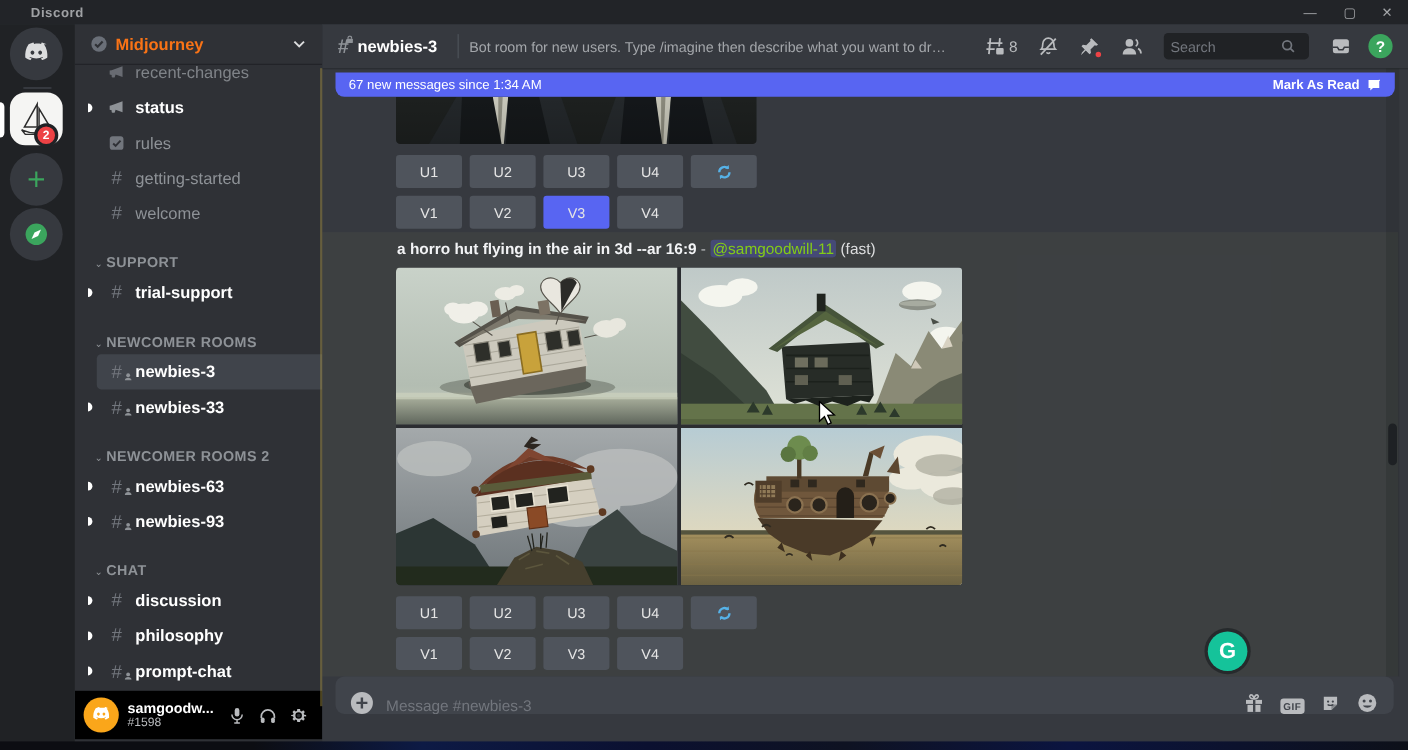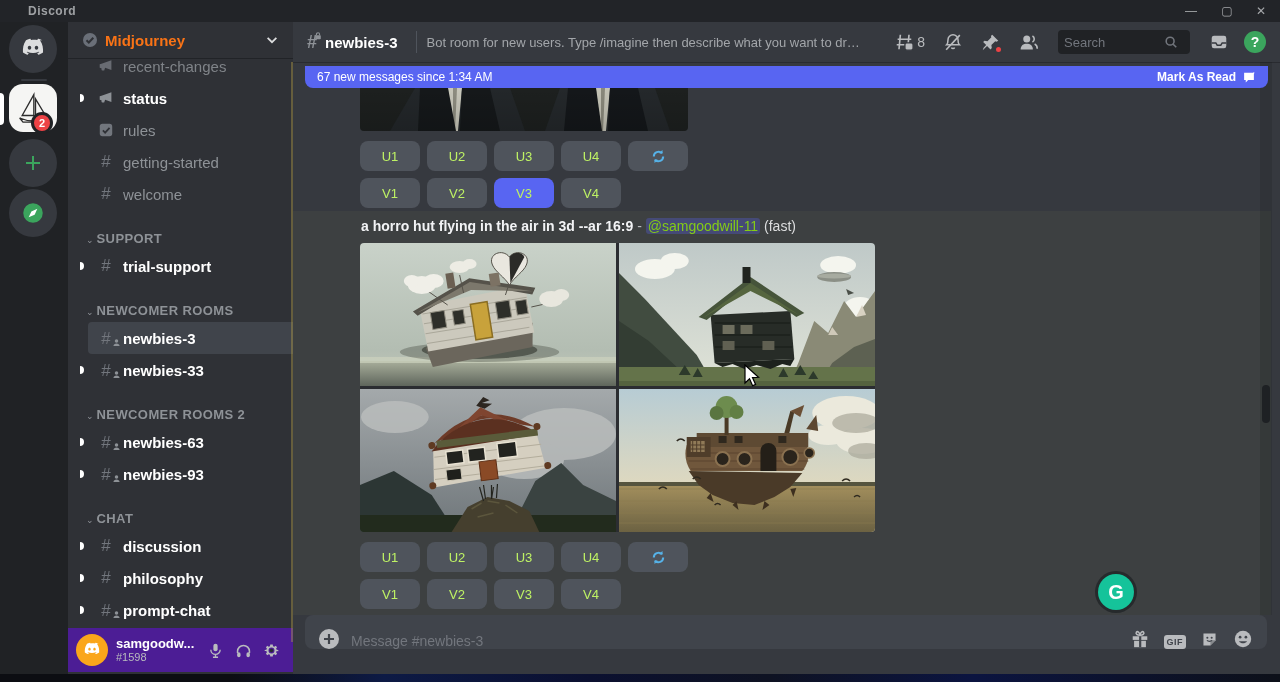--- a/index.html
+++ b/index.html
@@ -31,21 +31,21 @@
   .chan.unread .dot{position:absolute;left:0;top:12px;width:4px;height:8px;background:#fff;border-radius:0 4px 4px 0}
   .chan.selected{background:#40444b;border-radius:4px;margin:0 8px;padding:0 8px;color:#fff}
   .chan.selected .clabel{color:#fff;font-weight:bold}
   .cat{height:28px;margin-top:12px;display:flex;align-items:flex-end;padding:0 8px 4px 6px;color:#8e9297;cursor:pointer}
   .cat .catlabel{font-size:13px;font-weight:bold;letter-spacing:.4px;margin-left:3px}
   .cat .chev{font-size:9px;transform:translateY(-1px)}
   .hashp{position:relative;display:inline-block;line-height:1}
   .hashp .pp{position:absolute;right:-4px;bottom:-2px}
 
   
-  #userbar{position:absolute;left:0;top:606px;width:225px;height:44px;background:#4c1d95;display:flex;align-items:center;padding:0 8px;z-index:6}
+  #userbar{position:absolute;left:0;top:606px;width:225px;height:44px;background:#000000;display:flex;align-items:center;padding:0 8px;z-index:6}
   #userbar .uname{font-size:13px;font-weight:bold;color:#fff;line-height:14px}
   #userbar .utag{font-size:11px;color:#b9bbbe;line-height:12px}
   .ubtn{width:28px;height:28px;display:flex;align-items:center;justify-content:center;border-radius:4px}
   #avatar{width:32px;height:32px;border-radius:50%;background:#faa61a;display:flex;align-items:center;justify-content:center;margin-right:8px;flex:none}
 
   
   #main{position:absolute;left:293px;top:22px;width:987px;height:651px;background:#36393f}
   #chan-header{position:absolute;left:0;top:0;width:987px;height:40px;display:flex;align-items:center;padding:0 14px;box-shadow:0 1px 0 rgba(4,4,5,.25);z-index:20;background:#36393f}
   #chan-header .hname{font-size:15px;font-weight:bold;color:#fff;margin:0 8px}
   #chan-header .vdiv{width:1px;height:22px;background:#4f545c;margin:0 10px}
@@ -61,21 +61,21 @@
   #newmsg-bar .nmtext{font-size:12px;color:#fff;flex:1}
   #newmsg-bar .nmaction{font-size:12px;color:#fff;font-weight:bold;margin-right:6px}
 
   
   #tint{position:absolute;left:0;top:189px;width:978px;height:404px;background:rgba(200,190,120,.05);pointer-events:none;z-index:9}
   #gold-line{position:absolute;left:-2px;top:40px;width:2px;height:580px;background:rgba(170,150,70,.45);z-index:30}
 
   
   #msg1-img{position:absolute;left:67px;top:66px;width:328px;height:43px;border-radius:0 0 4px 4px;overflow:hidden;cursor:pointer}
   .btnrow{position:absolute;height:30px}
-  .mjbtn{position:absolute;top:0;width:60px;height:30px;background:#4f545c;border-radius:8px;color:#bef264;font-size:13px;font-weight:500;display:flex;align-items:center;justify-content:center;border:none;cursor:pointer;font-family:"Liberation Sans",sans-serif}
+  .mjbtn{position:absolute;top:0;width:60px;height:30px;background:#4f545c;border-radius:3px;color:#e5e5e5;font-size:13px;font-weight:500;display:flex;align-items:center;justify-content:center;border:none;cursor:pointer;font-family:"Liberation Sans",sans-serif}
   .mjbtn.hl{background:#5865f2}
   .b1{left:0}.b2{left:67px}.b3{left:134px}.b4{left:201px}.b5{left:268px}
 
   
   #msg2-line{position:absolute;left:68px;top:196px;font-size:14px;color:#dcddde;z-index:10}
   #msg2-line .prompt{font-weight:bold;color:#f2f3f5}
   #msg2-line .mention{background:rgba(88,101,242,.3);color:#84cc16;border-radius:3px;padding:0 2px;cursor:pointer}
   #grid{position:absolute;left:67px;top:221px;width:515px;height:289px;display:grid;grid-template-columns:1fr 1fr;grid-template-rows:1fr 1fr;gap:3px;background:#2b2d31;border-radius:4px;overflow:hidden;z-index:10}
   #grid .cell{position:relative;overflow:hidden;cursor:pointer}
   #grid svg{display:block;width:100%;height:100%}

